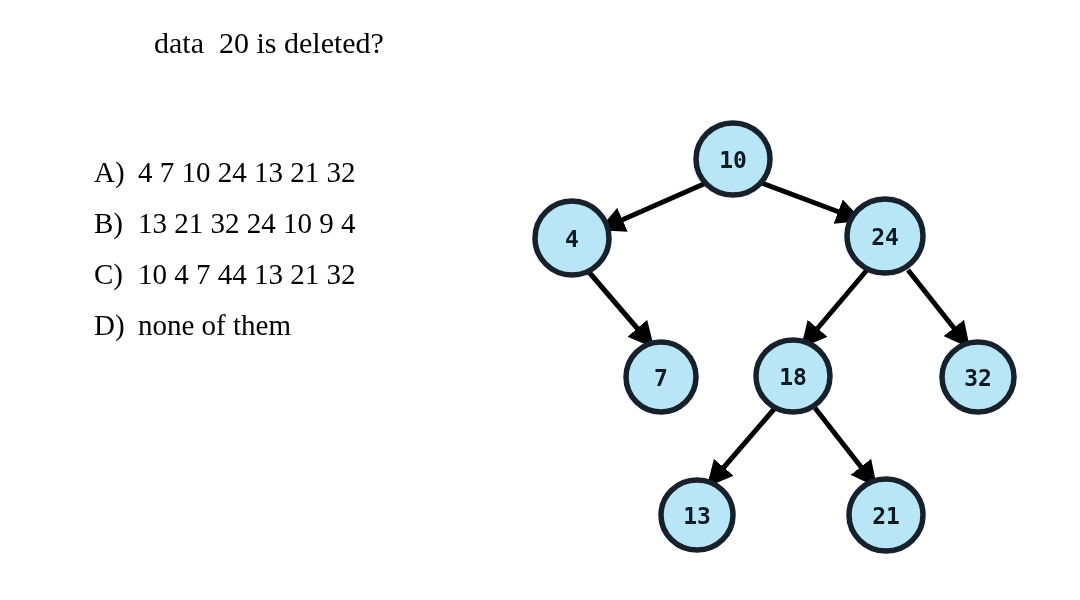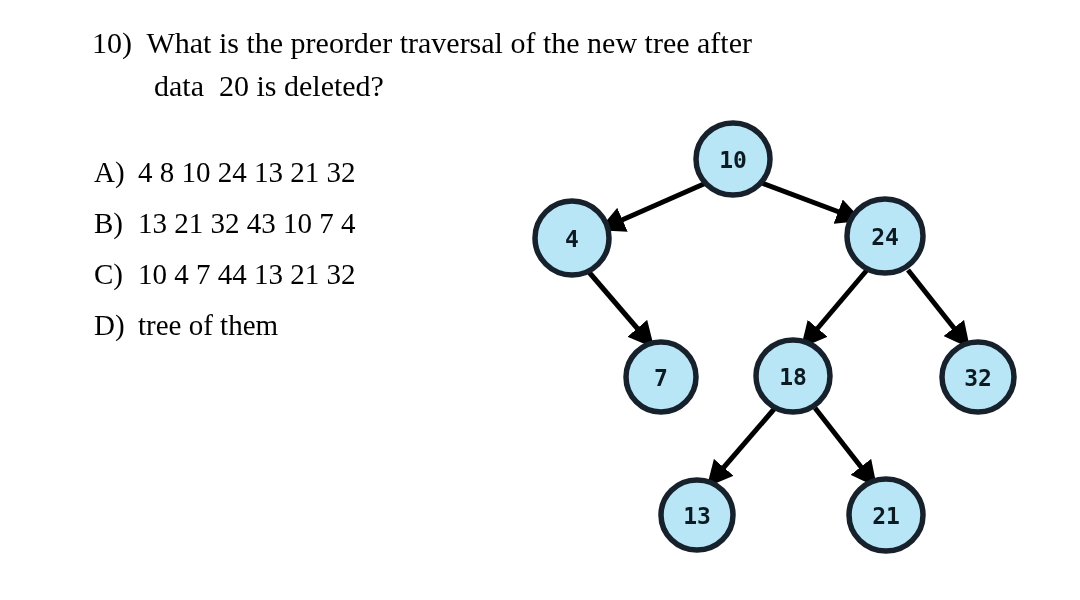--- a/index.html
+++ b/index.html
@@ -90,40 +90,39 @@
     stroke-width: 5;
     fill: none;
   }
 </style>
 </head>
 <body>
 
 <div id="page">
 
   <div class="question-block">
-    <div class="question-line">10)  What is the preorder traversal of the new tree after</div>
     <div class="question-line indented">data  20 is deleted?</div>
   </div>
 
   <div class="options-block">
     <div class="option-row">
       <span class="option-letter">A)</span>
-      <span class="option-text">4 8 10 24 13 21 32</span>
+      <span class="option-text">4 7 10 24 13 21 32</span>
     </div>
     <div class="option-row">
       <span class="option-letter">B)</span>
-      <span class="option-text">13 21 32 43 10 7 4</span>
+      <span class="option-text">13 21 32 24 10 9 4</span>
     </div>
     <div class="option-row">
       <span class="option-letter">C)</span>
       <span class="option-text">10 4 7 44 13 21 32</span>
     </div>
     <div class="option-row">
       <span class="option-letter">D)</span>
-      <span class="option-text">tree of them</span>
+      <span class="option-text">none of them</span>
     </div>
   </div>
 
   <div class="tree-wrap">
     <svg class="tree-svg" viewBox="0 0 540 470">
       <defs>
         <marker id="arrowhead" markerWidth="5.2" markerHeight="5.2" refX="3.6" refY="2.6" orient="auto" markerUnits="strokeWidth">
           <path d="M 0 0 L 5.2 2.6 L 0 5.2 z" fill="#000000"></path>
         </marker>
       </defs>

